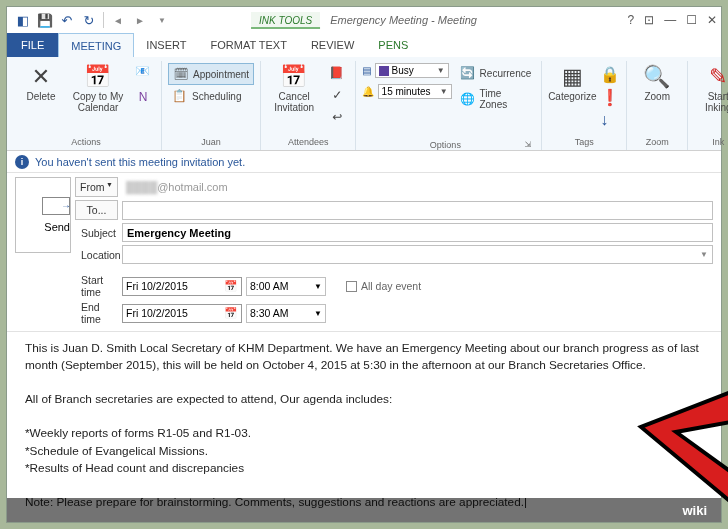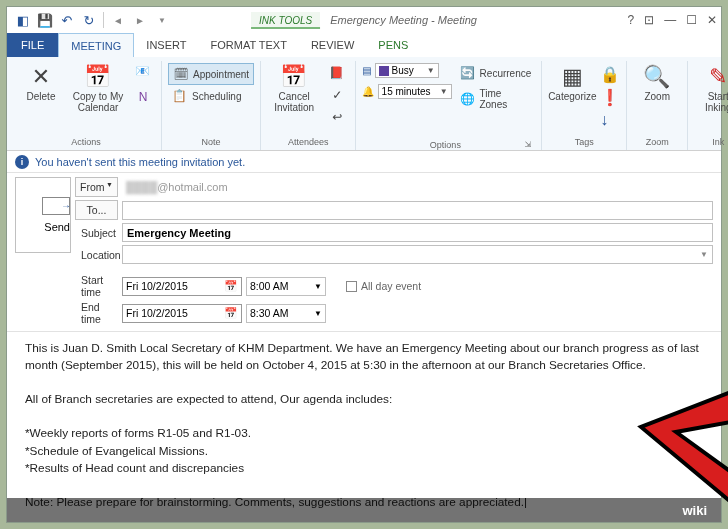--- a/index.html
+++ b/index.html
@@ -137,21 +137,21 @@
           <div class="smallbtn active">
               <span class="sico">🗓</span>
               <span>Appointment</span>
             </div>
           <div class="smallbtn">
               <span class="sico">📋</span>
               <span>Scheduling</span>
             </div>
         </div>
       </div>
-      <div class="group-label">Note</div>
+      <div class="group-label">Juan</div>
     </div>
 
     <div class="group">
       <div class="group-body">
         <div class="bigbtn" style="width:54px">
             <div class="ico">📅</div>
             <span>Cancel Invitation</span>
           </div>
         <div class="smallcol" style="justify-content:flex-start;gap:2px;padding-top:2px">
           <div class="smallbtn">
@@ -166,21 +166,21 @@
         </div>
       </div>
       <div class="group-label">Attendees</div>
     </div>
 
     <div class="group">
       <div class="group-body">
         <div class="smallcol" style="gap:3px;padding-top:2px">
           <div class="opt-row">
             <span class="sico" style="color:#2a579a">▤</span>
-            <div class="combo" style="width:64px">
+            <div class="combo" style="width:74px">
                 <span style="display:flex;align-items:center;gap:3px">
                   <span style="width:10px;height:10px;background:#5a3f9e;display:inline-block"></span>
                   <span>Busy</span>
                 </span>
                 <span class="caret">▼</span>
               </div>
           </div>
           <div class="opt-row">
             <span class="sico">🔔</span>
             <div class="combo" style="width:74px">

